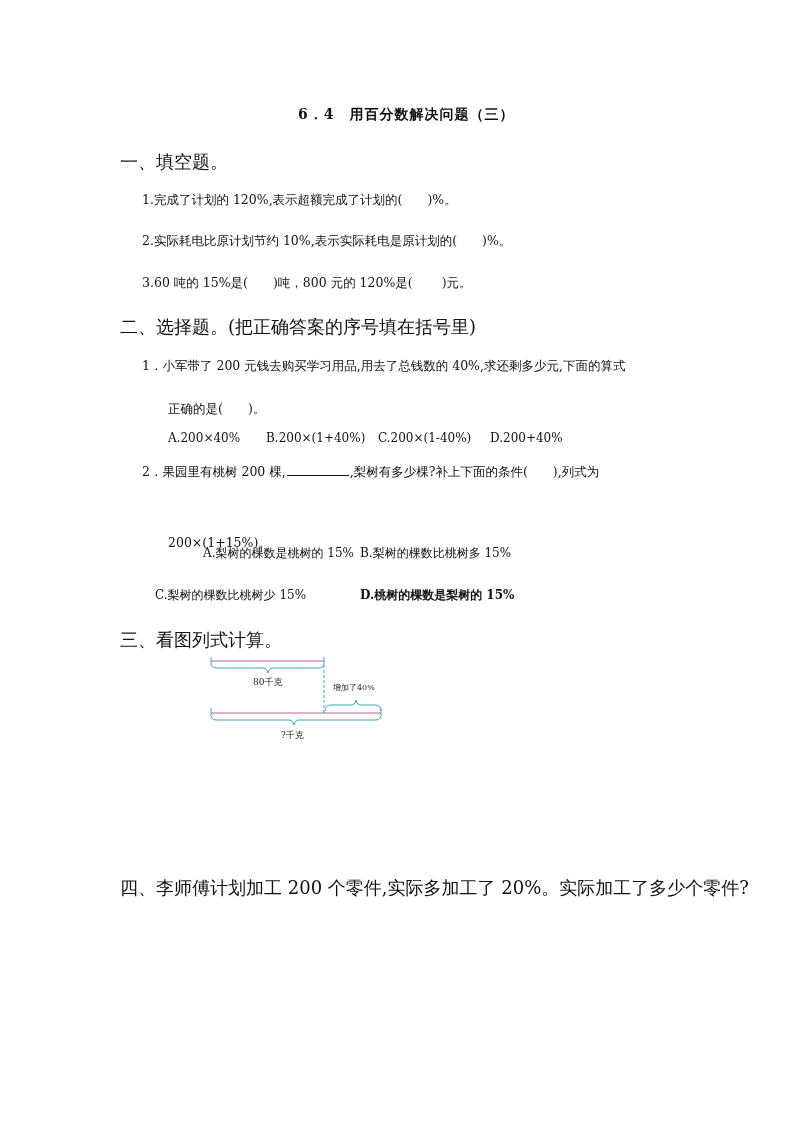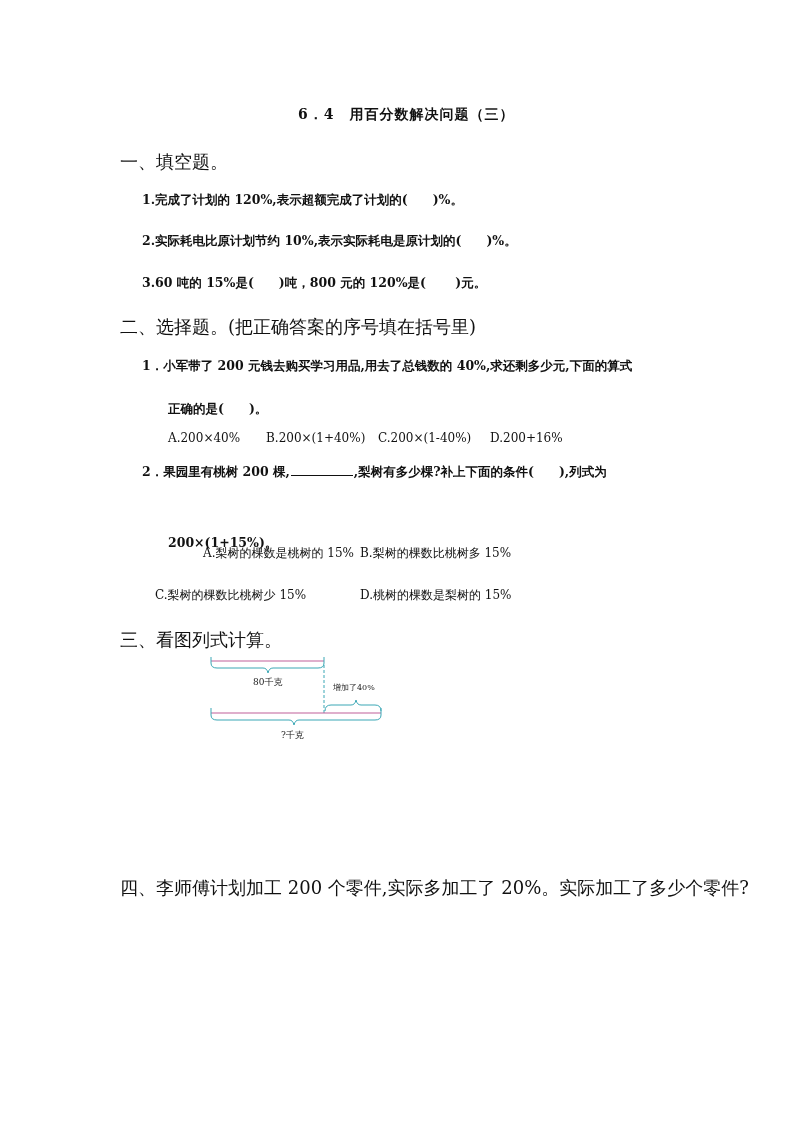--- a/index.html
+++ b/index.html
@@ -4,21 +4,21 @@
   <style>
     html, body { margin: 0; padding: 0; background: #ffffff; }
     body {
       width: 793px; height: 1122px; position: relative; overflow: hidden;
       font-family: "DejaVu Serif", "Liberation Serif", serif;
       color: #111111; font-size: 13px;
     }
     .abs { position: absolute; white-space: nowrap; }
     .title { font-size: 14px; font-weight: bold; letter-spacing: 1px; }
     .sec { font-size: 18px; }
-    .q { font-size: 12.5px; font-weight: bold; }
+    .q { font-size: 12.5px; }
     .opt { font-size: 12px; }
     .blank-line {
       display: inline-block; width: 62px; border-bottom: 1px solid #111;
       height: 12px; vertical-align: baseline; margin: 0 1px;
     }
     svg text { font-family: "DejaVu Serif", "Liberation Serif", serif; }
   </style>
 </head>
 <body>
 
@@ -31,30 +31,30 @@
   <div class="abs q" style="left:142px; top:233px;">2.实际耗电比原计划节约 10%,表示实际耗电是原计划的(　　)%。</div>
   <div class="abs q" style="left:142px; top:275px;">3.60 吨的 15%是(　　)吨，800 元的 120%是(　　 )元。</div>
 
   <div class="abs sec" style="left:120px; top:315px;">二、选择题。(把正确答案的序号填在括号里)</div>
 
   <div class="abs q" style="left:142px; top:358px;">1．小军带了 200 元钱去购买学习用品,用去了总钱数的 40%,求还剩多少元,下面的算式</div>
   <div class="abs q" style="left:168px; top:401px;">正确的是(　　)。</div>
   <div class="abs opt" style="left:168px; top:431px;">A.200×40%</div>
   <div class="abs opt" style="left:266px; top:431px;">B.200×(1+40%)</div>
   <div class="abs opt" style="left:378px; top:431px;">C.200×(1-40%)</div>
-  <div class="abs opt" style="left:490px; top:431px;">D.200+16%</div>
+  <div class="abs opt" style="left:490px; top:431px;">D.200+40%</div>
 
   <div class="abs q" style="left:142px; top:463px;">
     <span>2．果园里有桃树 200 棵,</span><span class="blank-line"></span><span>,梨树有多少棵?补上下面的条件(　　),列式为</span>
   </div>
   <div class="abs q" style="left:168px; top:535px;">200×(1+15%)。</div>
   <div class="abs opt" style="left:155px; top:545px;margin-left:48px;">A.梨树的棵数是桃树的 15%</div>
   <div class="abs opt" style="left:360px; top:545px;">B.梨树的棵数比桃树多 15%</div>
   <div class="abs opt" style="left:155px; top:587px;">C.梨树的棵数比桃树少 15%</div>
-  <div class="abs opt" style="left:360px; top:587px;">D.桃树的棵数是梨树的 15%</div>
+  <div class="abs opt" style="left:360px; top:587px;font-weight:bold;">D.桃树的棵数是梨树的 15%</div>
 
   <div class="abs sec" style="left:120px; top:628px;">三、看图列式计算。</div>
 
   <div class="abs" style="left:205px; top:655px; width:185px; height:90px;">
     <svg width="185" height="90" viewBox="0 0 185 90">
 
       <line x1="6" y1="6" x2="119" y2="6" stroke="#c0609a" stroke-width="1.2"></line>
       <line x1="6" y1="2" x2="6" y2="8" stroke="#3aa7b5" stroke-width="1"></line>
       <line x1="119" y1="2" x2="119" y2="8" stroke="#3aa7b5" stroke-width="1"></line>
       <path d="M6,8 Q6,13 12,13 L58,13 Q62,13 63,18 Q64,13 68,13 L113,13 Q119,13 119,8" fill="none" stroke="#3aa7b5" stroke-width="1"></path>

